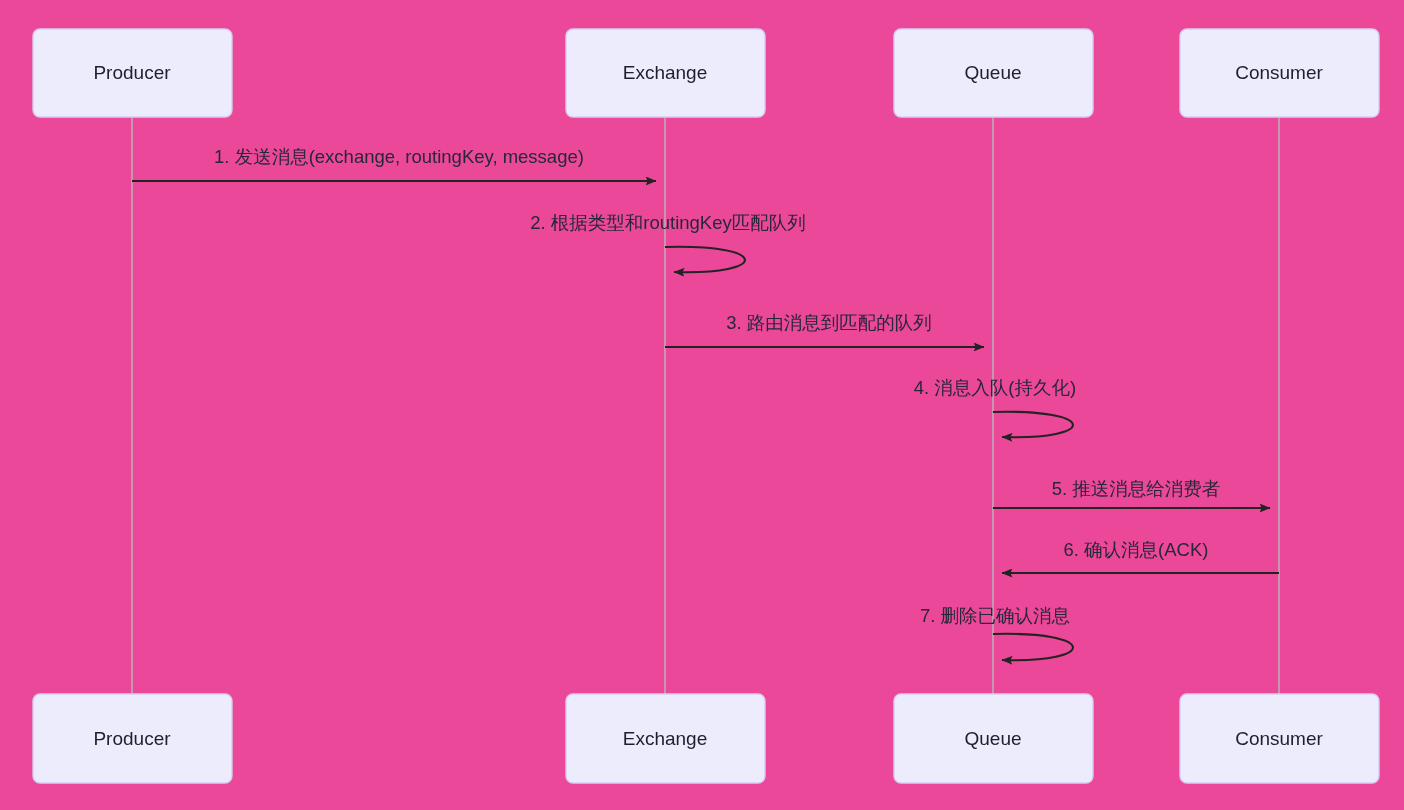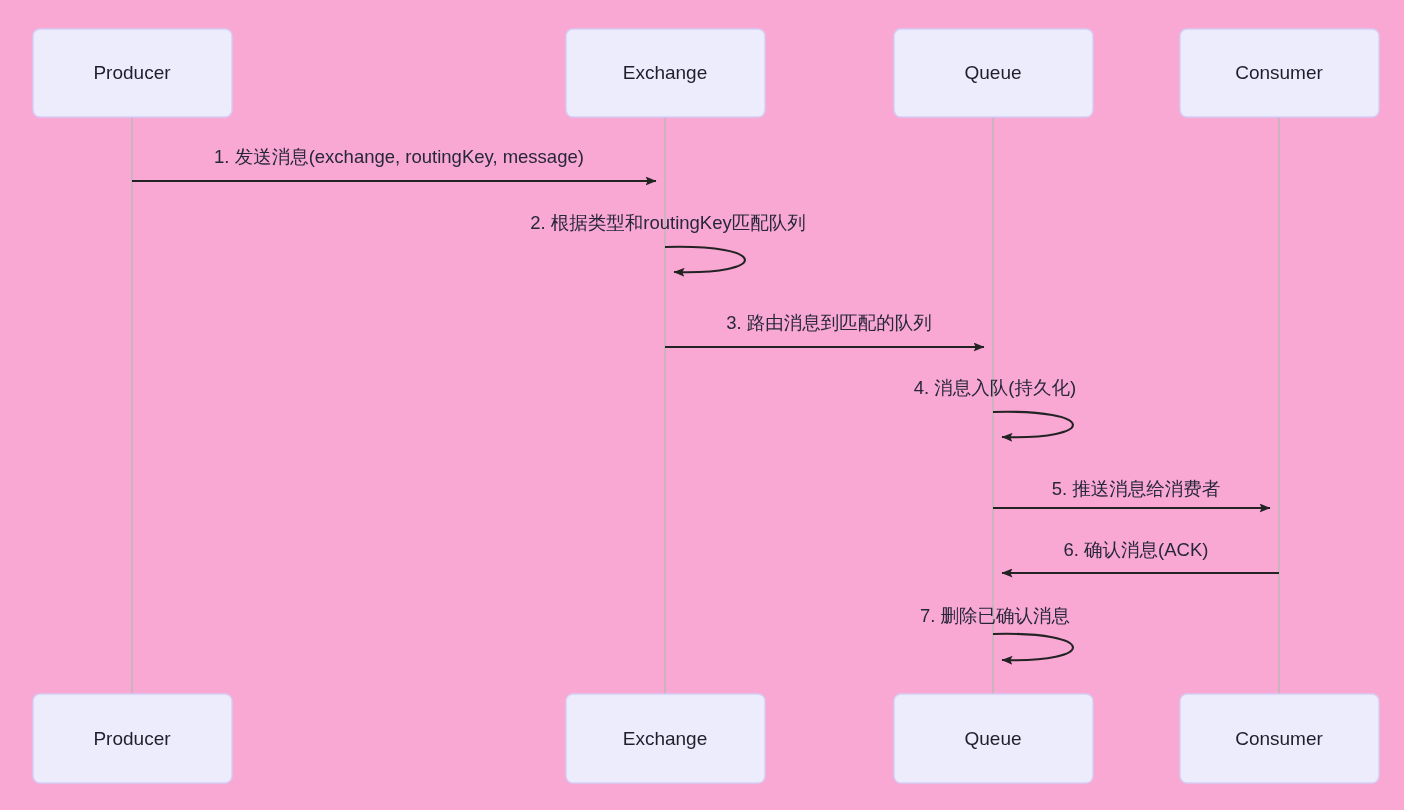--- a/index.html
+++ b/index.html
@@ -10,21 +10,21 @@
   body {
     width: 1404px;
     height: 810px;
     font-family: "Liberation Sans", sans-serif;
     overflow: hidden;
   }
   #diagram-root {
     position: relative;
     width: 1404px;
     height: 810px;
-    background: #f9a8d4;
+    background: #ec4899;
     text-decoration: underline;
   }
   svg.seq {
     display: block;
     width: 1404px;
     height: 810px;
   }
   .actor-box {
     fill: #ececfd;
     stroke: #d5cdf5;

